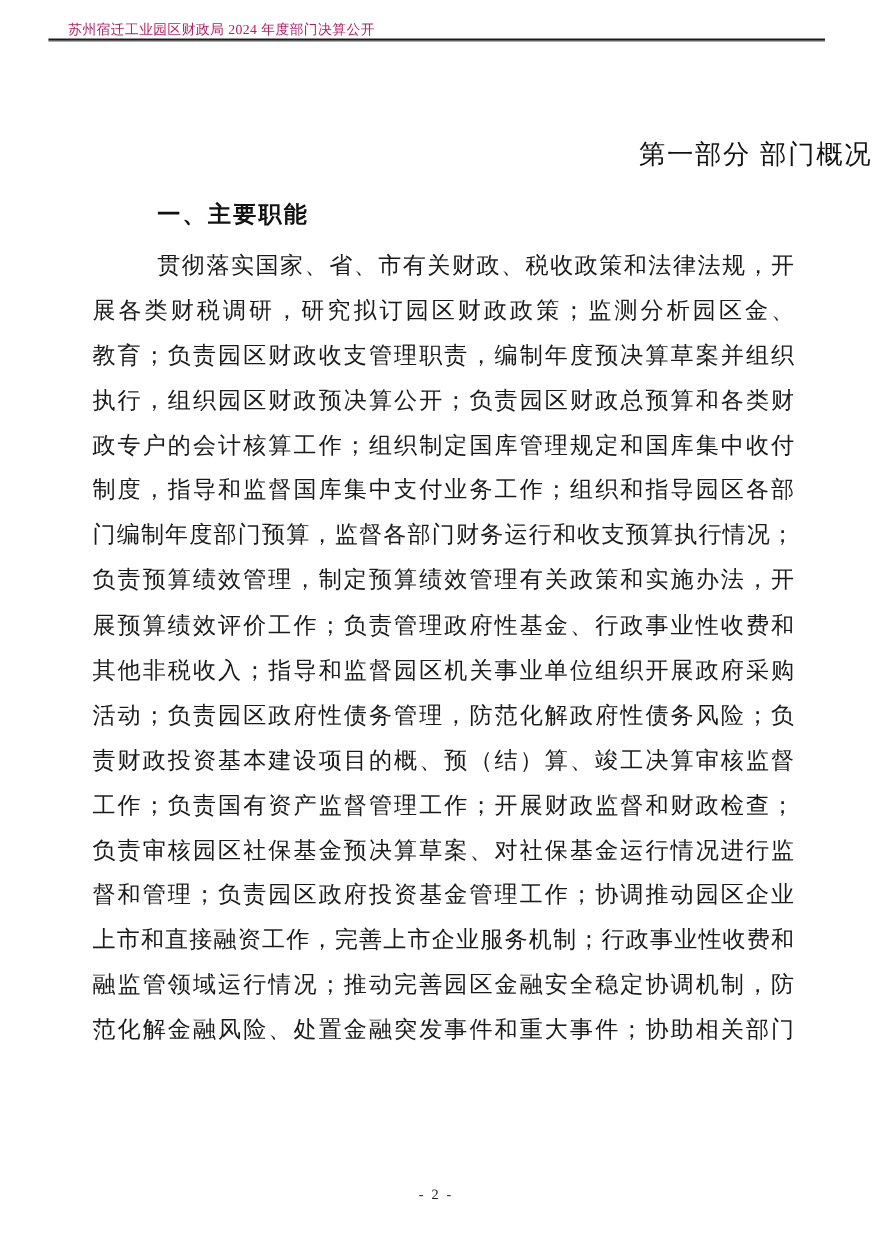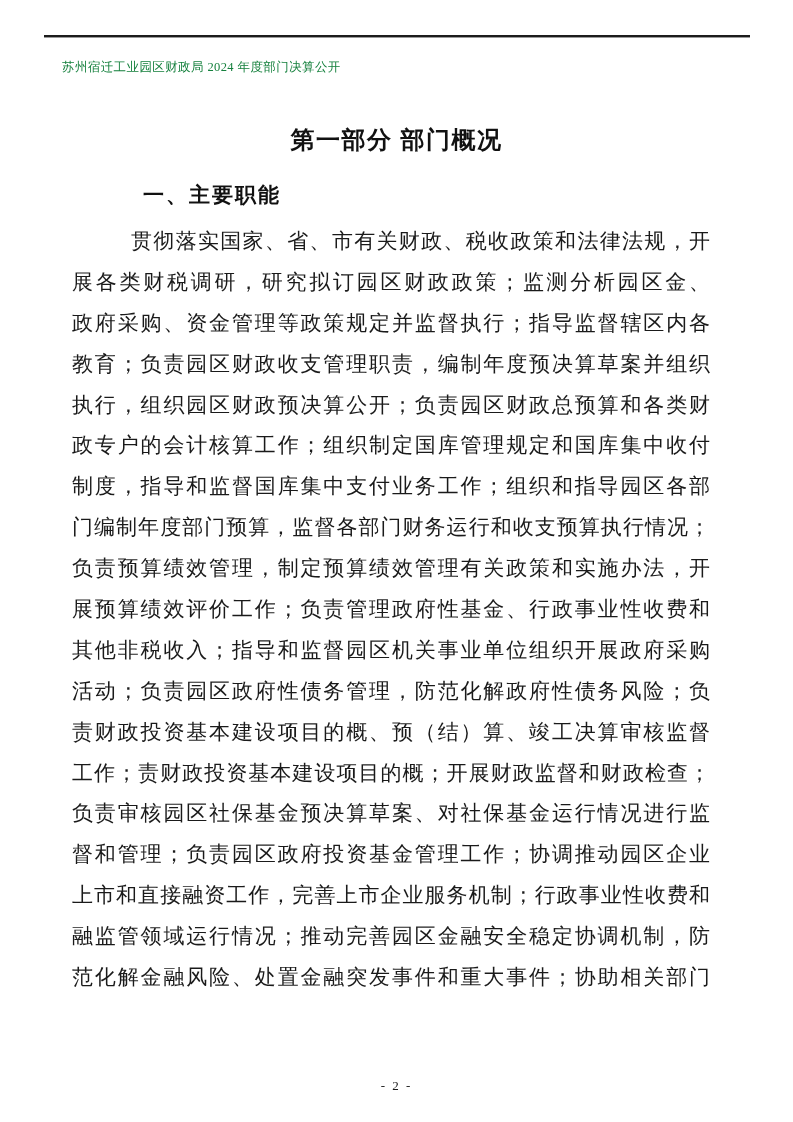--- a/index.html
+++ b/index.html
@@ -15,59 +15,58 @@
     overflow: hidden;
     font-family: "Liberation Serif", "DejaVu Serif", serif;
     color: #1a1a1a;
   }
   .header-text {
     position: absolute;
     top: 19px;
     left: 62px;
     font-size: 12.5px;
     letter-spacing: 0.4px;
-    color: #15803d;
+    color: #be185d;
     white-space: nowrap;
-    margin-top: 40px;
   }
   .header-rule {
     position: absolute;
     top: 35px;
     left: 44px;
     right: 43px;
     height: 0;
     border-top: 2px solid #1c1c1c;
     box-shadow: 0 1px 0 #9a9a9a;
   }
   .doc-title {
     position: absolute;
     top: 124px;
     left: 0;
     right: 0;
-    text-align: center;
+    text-align: right;
     font-family: "Liberation Sans", "DejaVu Sans", sans-serif;
     font-size: 24px;
-    font-weight: bold;
+    font-weight: normal;
     letter-spacing: 1.5px;
     color: #111111;
   }
   .section-heading {
     position: absolute;
     top: 181px;
     left: 143px;
     font-family: Liberation Mono, monospace;
     font-size: 21px;
     font-weight: bold;
     letter-spacing: 2px;
     color: #111111;
   }
   .body-paragraph {
     position: absolute;
     top: 221px;
-    left: 72px;
+    left: 84px;
     width: 638px;
   }
   .body-line {
     height: 40.9px;
     line-height: 40.9px;
     font-size: 21px;
     color: #1a1a1a;
     text-align: justify;
     text-align-last: justify;
     text-justify: inter-ideograph;
@@ -96,32 +95,31 @@
 
   <div class="header-rule"></div>
 
   <div class="doc-title">第一部分 部门概况</div>
 
   <div class="section-heading">一、主要职能</div>
 
   <div class="body-paragraph">
       <div class="body-line">贯彻落实国家、省、市有关财政、税收政策和法律法规，开</div>
       <div class="body-line">展各类财税调研，研究拟订园区财政政策；监测分析园区金、</div>
-      <div class="body-line">政府采购、资金管理等政策规定并监督执行；指导监督辖区内各</div>
       <div class="body-line">教育；负责园区财政收支管理职责，编制年度预决算草案并组织</div>
       <div class="body-line">执行，组织园区财政预决算公开；负责园区财政总预算和各类财</div>
       <div class="body-line">政专户的会计核算工作；组织制定国库管理规定和国库集中收付</div>
       <div class="body-line">制度，指导和监督国库集中支付业务工作；组织和指导园区各部</div>
       <div class="body-line">门编制年度部门预算，监督各部门财务运行和收支预算执行情况；</div>
       <div class="body-line">负责预算绩效管理，制定预算绩效管理有关政策和实施办法，开</div>
       <div class="body-line">展预算绩效评价工作；负责管理政府性基金、行政事业性收费和</div>
       <div class="body-line">其他非税收入；指导和监督园区机关事业单位组织开展政府采购</div>
       <div class="body-line">活动；负责园区政府性债务管理，防范化解政府性债务风险；负</div>
       <div class="body-line">责财政投资基本建设项目的概、预（结）算、竣工决算审核监督</div>
-      <div class="body-line">工作；责财政投资基本建设项目的概；开展财政监督和财政检查；</div>
+      <div class="body-line">工作；负责国有资产监督管理工作；开展财政监督和财政检查；</div>
       <div class="body-line">负责审核园区社保基金预决算草案、对社保基金运行情况进行监</div>
       <div class="body-line">督和管理；负责园区政府投资基金管理工作；协调推动园区企业</div>
       <div class="body-line">上市和直接融资工作，完善上市企业服务机制；行政事业性收费和</div>
       <div class="body-line">融监管领域运行情况；推动完善园区金融安全稳定协调机制，防</div>
       <div class="body-line">范化解金融风险、处置金融突发事件和重大事件；协助相关部门</div>
     </div>
 
   <div class="page-number">- 2 -</div>
 
 </div>

